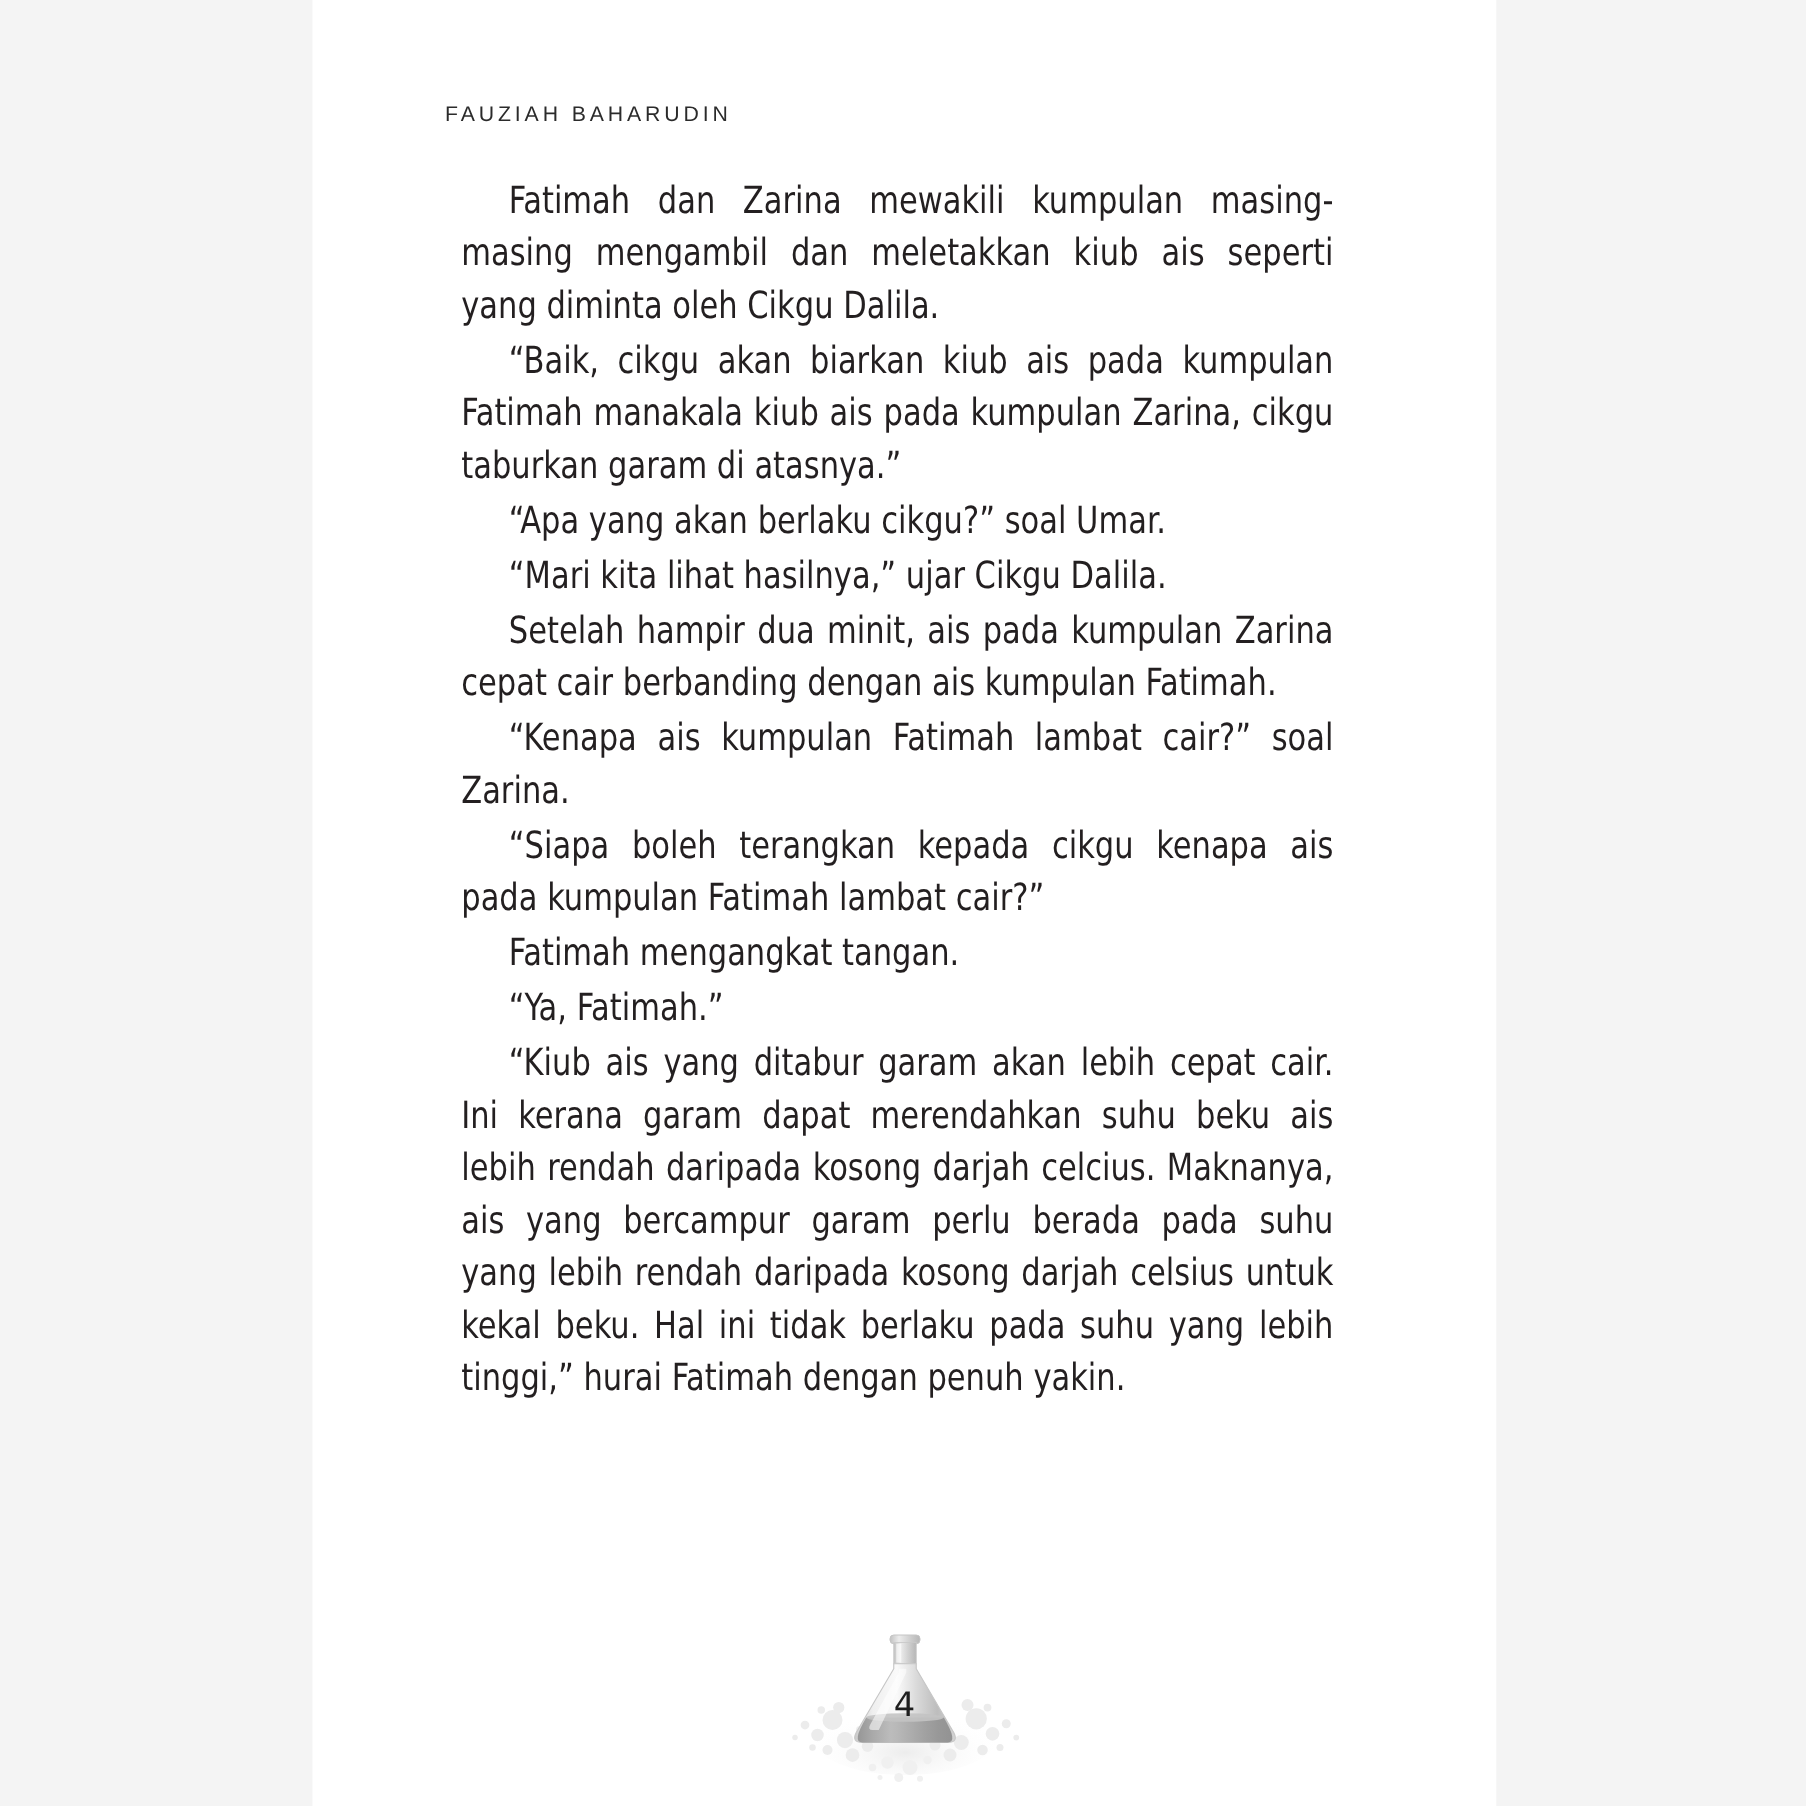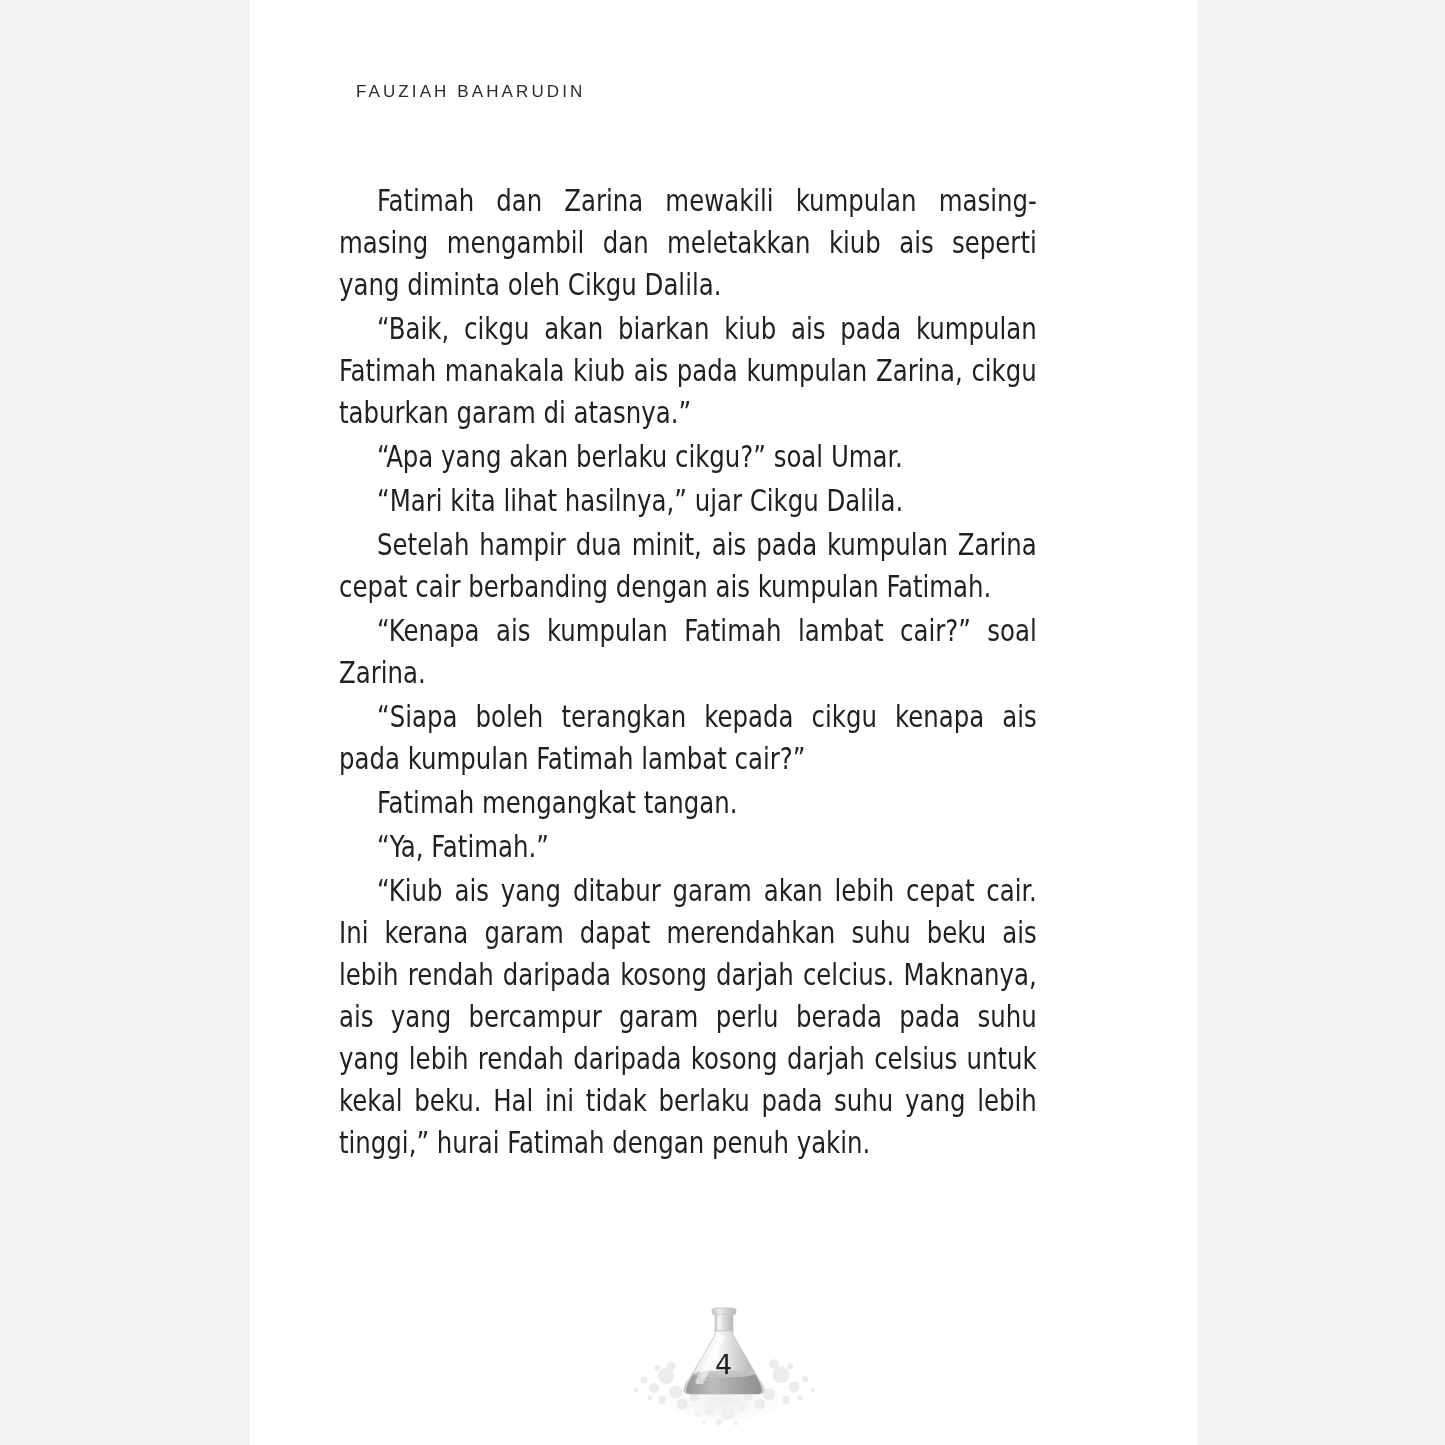--- a/index.html
+++ b/index.html
@@ -42,24 +42,23 @@
     font-weight: 400;
     letter-spacing: 3.1px;
     color: #2b2b2b;
     white-space: nowrap;
     text-align: center;
   }
 
   
   .text-column {
     position: absolute;
-    left: 89px;
+    left: 119px;
     top: 140px;
     width: 698px;
-    margin-top: 40px;
   }
 
   .body-par {
     margin: 0 0 2px 0;
     font-family: "DejaVu Sans Condensed", "Liberation Sans Narrow", "Liberation Sans", sans-serif;
     font-size: 30px;
     line-height: 42px;
     color: #231f20;
     text-align: justify;
     text-justify: inter-word;

